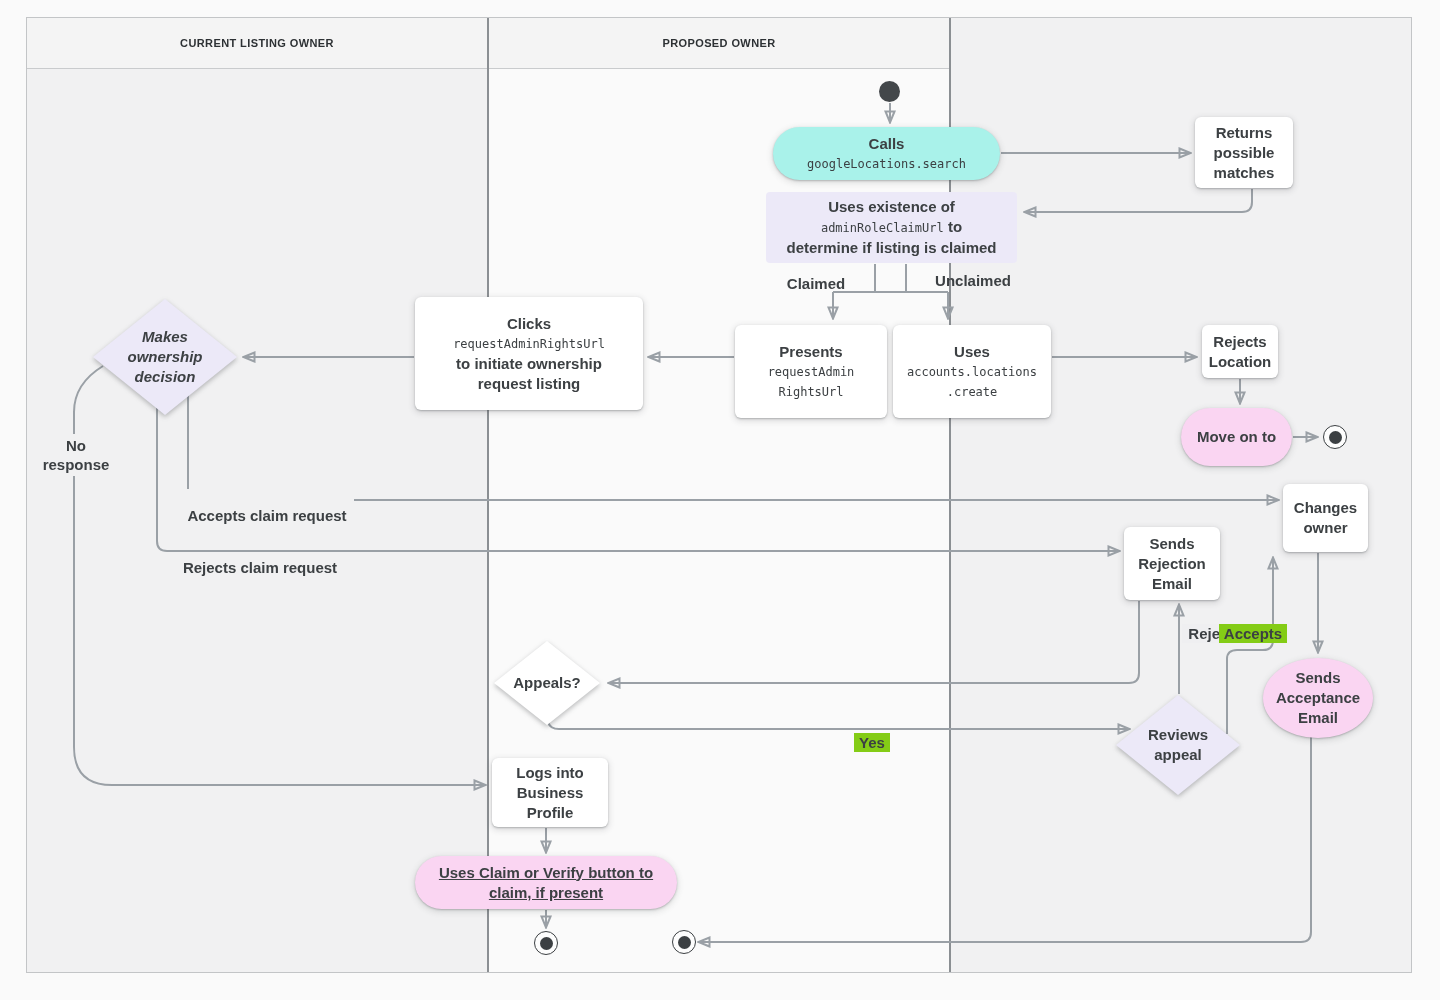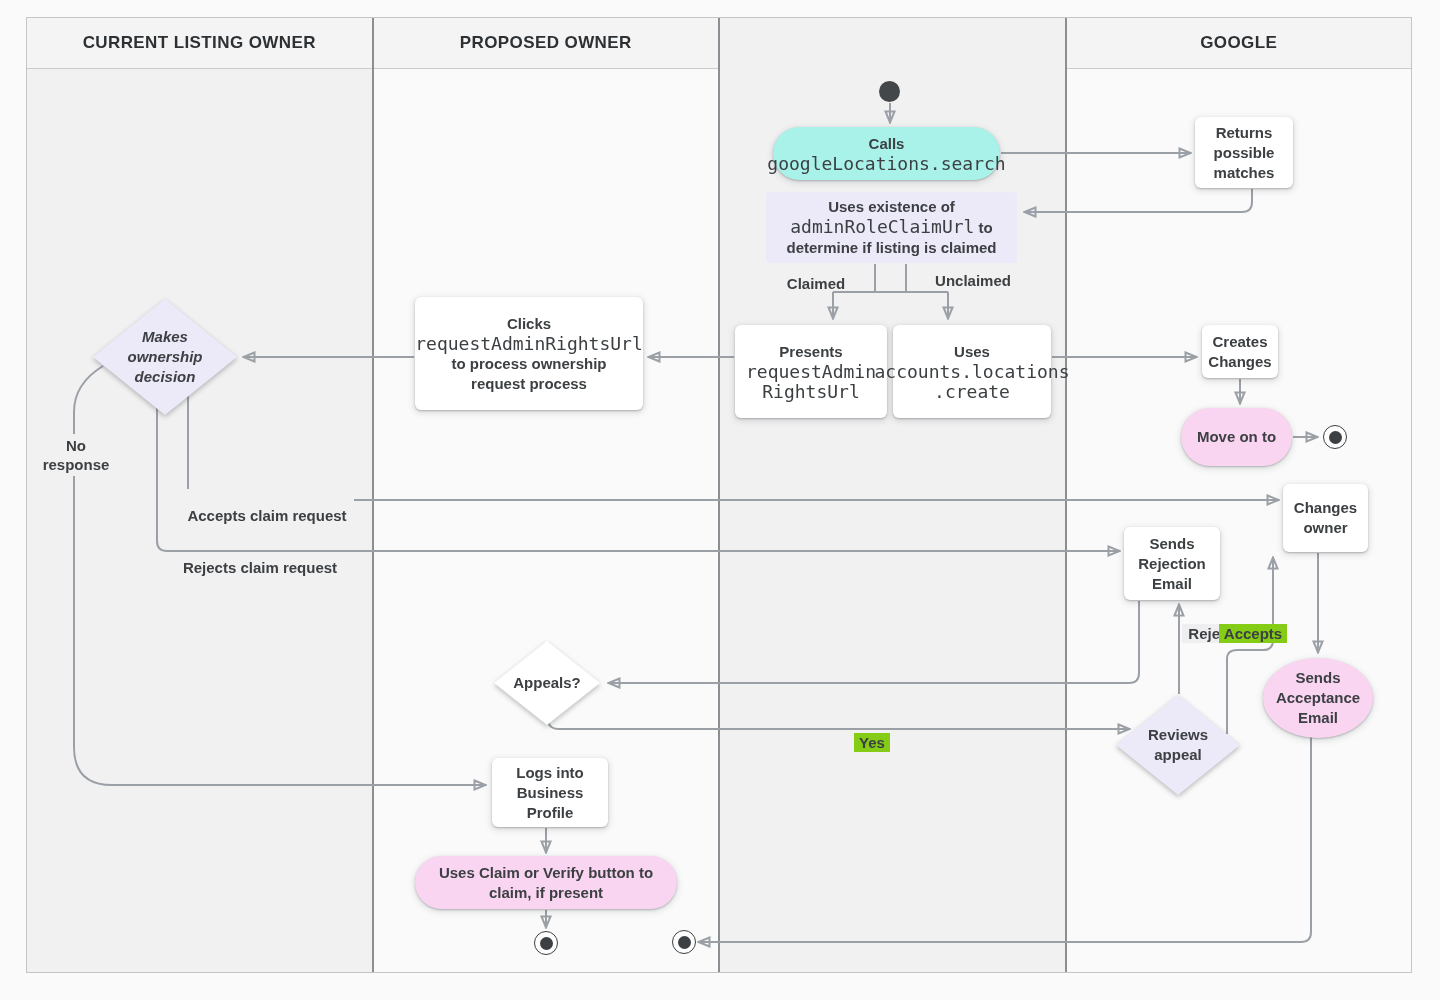--- a/index.html
+++ b/index.html
@@ -14,21 +14,21 @@
   .frame{
     position:absolute;left:26px;top:17px;width:1386px;height:956px;
     border:1.5px solid #c3c5c7;box-sizing:border-box;
     display:flex;flex-direction:row;
   }
   .lane{flex:1 1 0;display:flex;flex-direction:column;box-sizing:border-box;}
   .lane + .lane{border-left:2px solid #8b8f93;}
   .lane-head{
     height:50px;flex:0 0 50px;background:#f4f4f4;border-bottom:1px solid #c9cbcd;
     display:flex;align-items:center;justify-content:center;
-    font-size:17px;font-weight:700;letter-spacing:.4px;color:#2d3134;
+    font-size:11px;font-weight:700;letter-spacing:.4px;color:#2d3134;
   }
   .lane-body{flex:1 1 auto;}
   .lane:nth-child(odd) .lane-body{background:#f1f1f2;}
   .lane:nth-child(even) .lane-body{background:#fafafa;}
 
   
   svg.edges{position:absolute;left:0;top:0;pointer-events:none;}
   svg.edges path{fill:none;stroke:#9aa0a6;stroke-width:2px;}
 
   
@@ -41,21 +41,21 @@
     background:#ffffff;border-radius:6px;
     box-shadow:0 1px 2px rgba(60,64,67,.32), 0 2px 6px 1px rgba(60,64,67,.16);
   }
   .pill-teal{background:#a9f2ea;border-radius:27px;
     box-shadow:0 1px 2px rgba(60,64,67,.3), 0 2px 6px 1px rgba(60,64,67,.15);}
   .pill-pink{background:#fad5f2;border-radius:29px;
     box-shadow:0 1px 2px rgba(60,64,67,.3), 0 2px 6px 1px rgba(60,64,67,.15);}
   .soft{background:#ece9f8;border-radius:4px;}
   .ellipse{background:#fad5f2;border-radius:50%;
     box-shadow:0 1px 2px rgba(60,64,67,.3), 0 2px 6px 1px rgba(60,64,67,.15);}
-  .code{font-family:"DejaVu Sans Mono", monospace;font-weight:400;font-size:18px;white-space:nowrap;}
+  .code{font-family:"DejaVu Sans Mono", monospace;font-weight:400;font-size:12px;white-space:nowrap;}
   .dwrap{position:absolute;filter:drop-shadow(0 2px 2.5px rgba(60,64,67,.35));}
   .diamond{
     position:absolute;inset:0;
     clip-path:polygon(50% 0%, 100% 50%, 50% 100%, 0% 50%);
     display:flex;align-items:center;justify-content:center;text-align:center;
     font-size:15px;line-height:20px;font-weight:700;
   }
   .diamond.lav{background:#ece9f8;}
   .diamond.white{background:#ffffff;}
   
@@ -79,24 +79,20 @@
 <div class="frame">
   <div class="lane">
     <div class="lane-head">CURRENT LISTING OWNER</div>
     <div class="lane-body"></div>
   </div>
   <div class="lane">
     <div class="lane-head">PROPOSED OWNER</div>
     <div class="lane-body"></div>
   </div>
   <div class="lane">
-    <div class="lane-body"></div>
-  </div>
-  <div class="lane">
-    <div class="lane-head">GOOGLE</div>
     <div class="lane-body"></div>
   </div>
 </div>
 
 <svg class="edges" width="1440" height="1000">
   <defs>
     <marker id="arrow" markerUnits="userSpaceOnUse" markerWidth="14" markerHeight="12" refX="11" refY="6" orient="auto">
       <path d="M1.5 1.5 L12.5 6 L1.5 10.5 Z" fill="#7d848a" stroke="none"></path>
     </marker>
   </defs>
@@ -158,31 +154,31 @@
 
 <div class="node box" style="left:893px;top:325px;width:158px;height:93px;">
   <div>Uses</div>
   <div class="code">accounts.locations</div>
   <div class="code">.create</div>
 </div>
 
 <div class="node box" style="left:415px;top:297px;width:228px;height:113px;">
   <div>Clicks</div>
   <div class="code">requestAdminRightsUrl</div>
-  <div style="width:180px;">to process ownership request process</div>
+  <div style="width:180px;">to initiate ownership request listing</div>
 </div>
 
 <div class="dwrap" style="left:93px;top:299px;width:144px;height:116px;font-style:italic;">
   <div class="diamond lav">
       <span style="width:100px;">Makes ownership decision</span>
     </div>
 </div>
 
 <div class="node box" style="left:1202px;top:325px;width:76px;height:53px;">
-  <span style="width:64px;">Creates Changes</span>
+  <span style="width:64px;">Rejects Location</span>
 </div>
 
 <div class="node pill-pink" style="left:1181px;top:408px;width:111px;height:58px;">Move on to</div>
 
 <div class="end-node" style="left:1323px;top:425px;">
     <div class="dot"></div>
   </div>
 
 <div class="node box" style="left:1283px;top:484px;width:85px;height:68px;">
   <span style="width:70px;">Changes owner</span>
@@ -206,21 +202,21 @@
   <div class="diamond lav">
       <span style="width:80px;">Reviews appeal</span>
     </div>
 </div>
 
 <div class="node box" style="left:492px;top:758px;width:116px;height:69px;">
   <span style="width:80px;">Logs into Business Profile</span>
 </div>
 
 <div class="node pill-pink" style="left:415px;top:856px;width:262px;height:53px;">
-  <span style="width:238px;">Uses Claim or Verify button to claim, if present</span>
+  <span style="width:238px;text-decoration:underline;">Uses Claim or Verify button to claim, if present</span>
 </div>
 
 <div class="end-node" style="left:534px;top:931px;">
     <div class="dot"></div>
   </div>
 <div class="end-node" style="left:672px;top:930px;">
     <div class="dot"></div>
   </div>
 
 </body></html>

